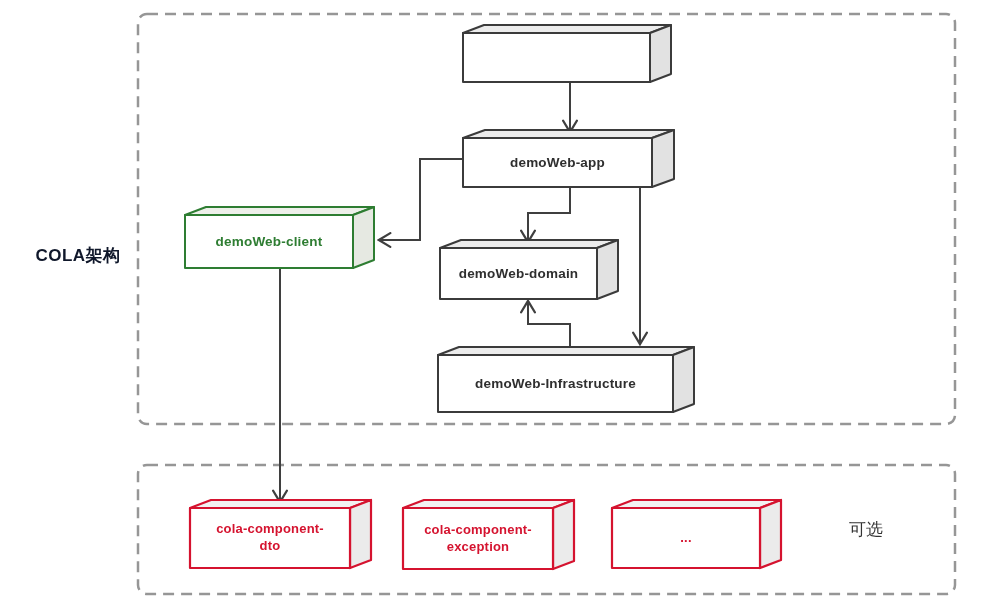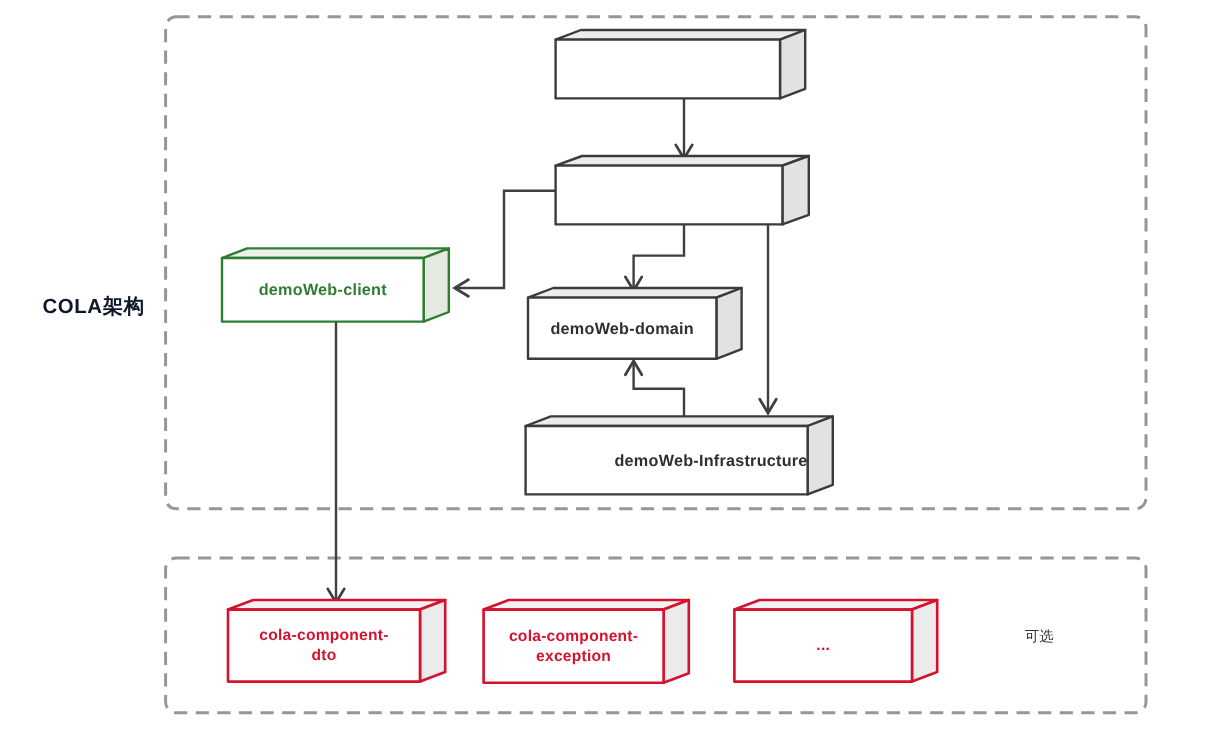--- a/index.html
+++ b/index.html
@@ -40,21 +40,21 @@
   .side-label {
     position: absolute;
     font-size: 17px;
     font-weight: 600;
     color: #0f172a;
     text-align: center;
     letter-spacing: 0.5px;
   }
   .optional-label {
     position: absolute;
-    font-size: 12px;
+    font-size: 17px;
     font-weight: 400;
     color: #333333;
     text-align: center;
   }
 </style>
 </head>
 <body>
 
 <div class="canvas">
 
@@ -121,27 +121,30 @@
 
     <g stroke="#d5132f" stroke-width="2.2" stroke-linejoin="round">
       <polygon points="612,508 633,500 781,500 760,508" fill="#f2f2f2"></polygon>
       <polygon points="760,508 781,500 781,560 760,568" fill="#ebebeb"></polygon>
       <polygon points="612,508 760,508 760,568 612,568" fill="#ffffff"></polygon>
     </g>
   </svg>
 
   <div class="side-label" style="left:22px; top:244px; width:112px; height:24px; line-height:24px;">COLA架构</div>
 
+  <div class="box-label" style="left:463px; top:138px; width:189px; height:49px;">
+    <span>demoWeb-app</span>
+  </div>
   <div class="box-label green" style="left:185px; top:215px; width:168px; height:53px;">
     <span>demoWeb-client</span>
   </div>
   <div class="box-label" style="left:440px; top:248px; width:157px; height:51px;">
     <span>demoWeb-domain</span>
   </div>
-  <div class="box-label" style="left:438px; top:355px; width:235px; height:57px;align-items:flex-end;">
+  <div class="box-label" style="left:438px; top:355px; width:235px; height:57px;">
     <span>demoWeb-Infrastructure</span>
   </div>
   <div class="box-label red" style="left:190px; top:508px; width:160px; height:60px;">
     <span>cola-component-</span>
     <span>dto</span>
   </div>
   <div class="box-label red" style="left:403px; top:508px; width:150px; height:61px;">
     <span>cola-component-</span>
     <span>exception</span>
   </div>

